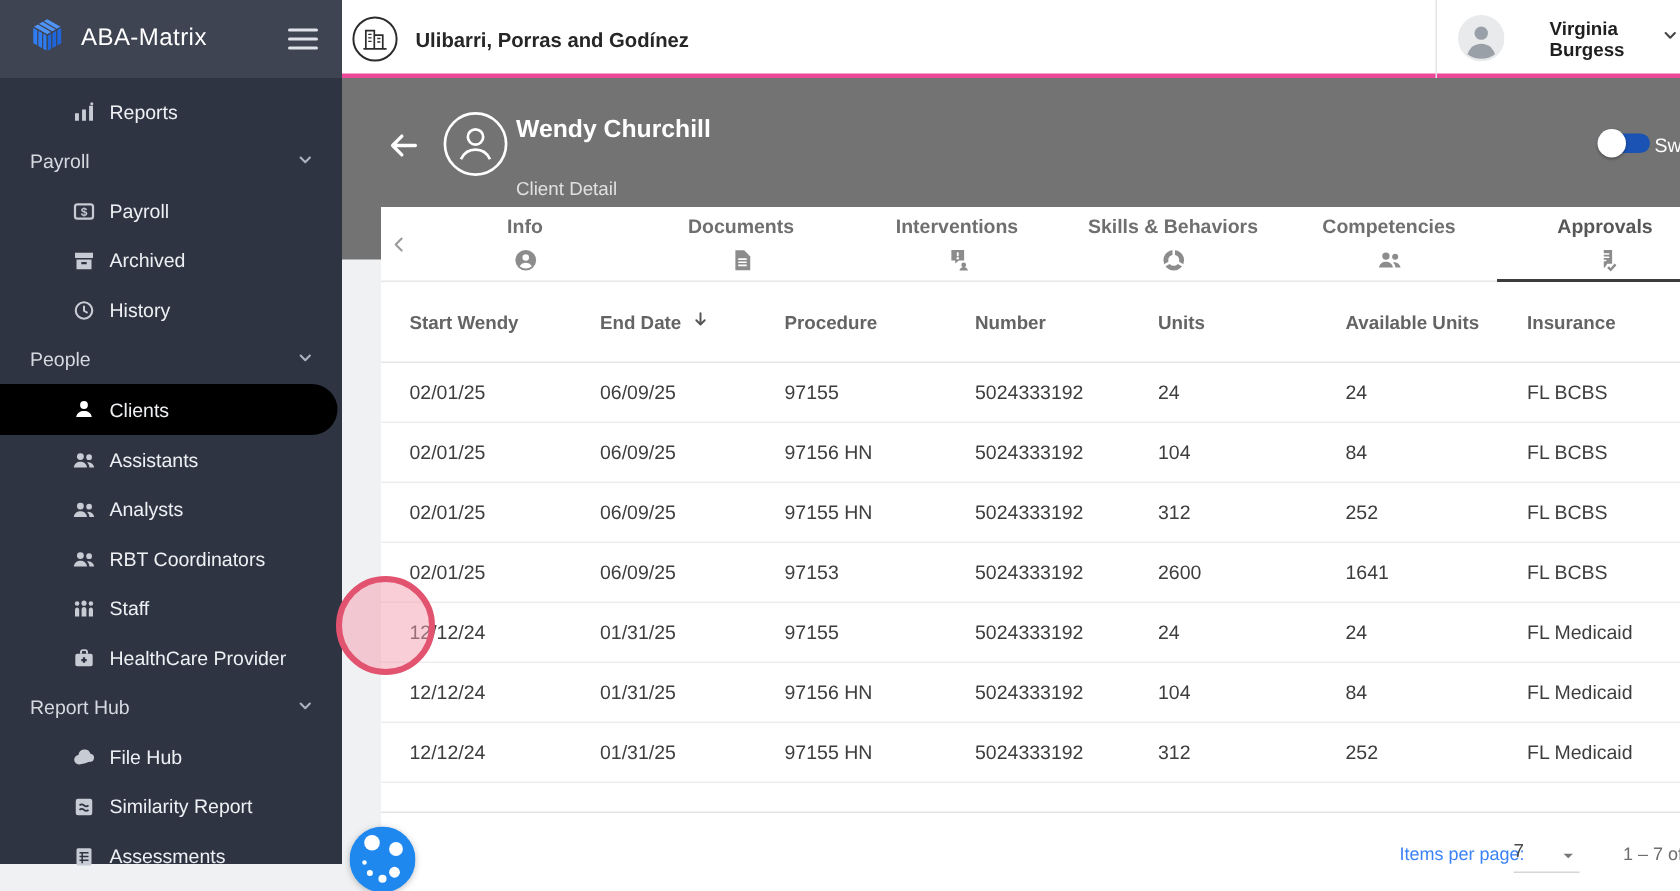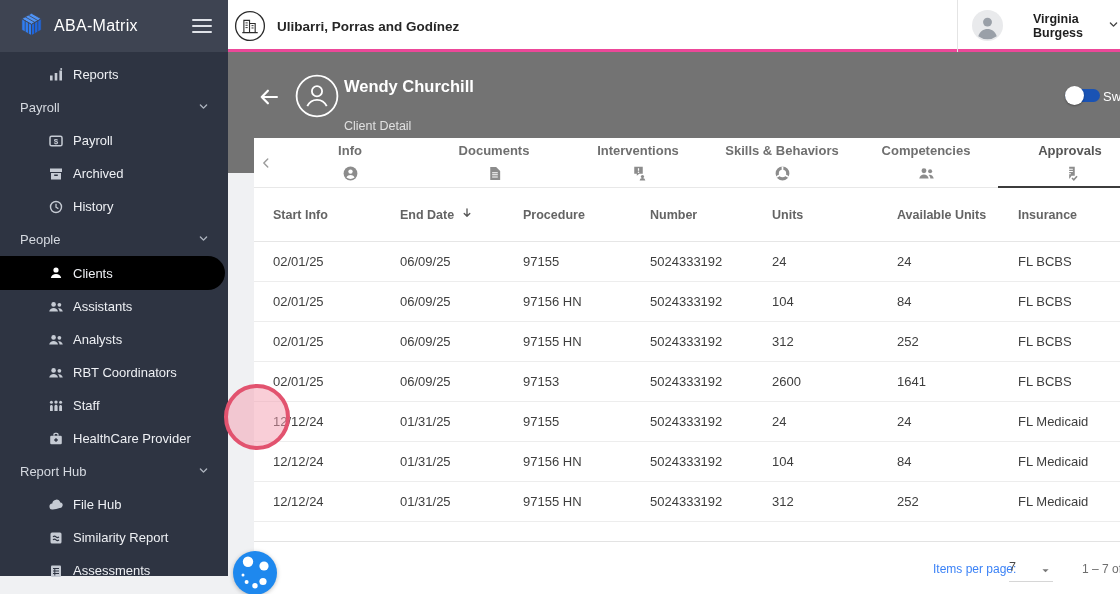--- a/index.html
+++ b/index.html
@@ -387,21 +387,21 @@
             <svg viewBox="0 0 18 18">
               <path fill="currentColor" d="M4 1.8h9.5v9.7h-3.4l-1.9 2.8-.6-.1V1.8z" fill-rule="evenodd"></path>
               <path d="M6 4.6h5.5M6 6.9h5.5M6 9.2h3.4" stroke="#fff" stroke-width="1.1"></path>
               <path d="M10.6 13.8l1.9 1.9 3.4-3.8" fill="none" stroke="currentColor" stroke-width="1.7"></path>
             </svg>
           </span>
         </div>
       </div>
     <div class="thead">
         <div class="th">
-          <span>Start Info</span>
+          <span>Start Wendy</span>
         </div>
         <div class="th">
           <span>End Date</span>
           <span class="sort-icon"><svg viewBox="0 0 16 16">
               <path d="M8 3.2v8.4M4.8 8.6 8 11.8l3.2-3.2" fill="none" stroke="currentColor" stroke-width="1.5" stroke-linecap="round" stroke-linejoin="round"></path>
             </svg></span>
         </div>
         <div class="th">
           <span>Procedure</span>
         </div>

